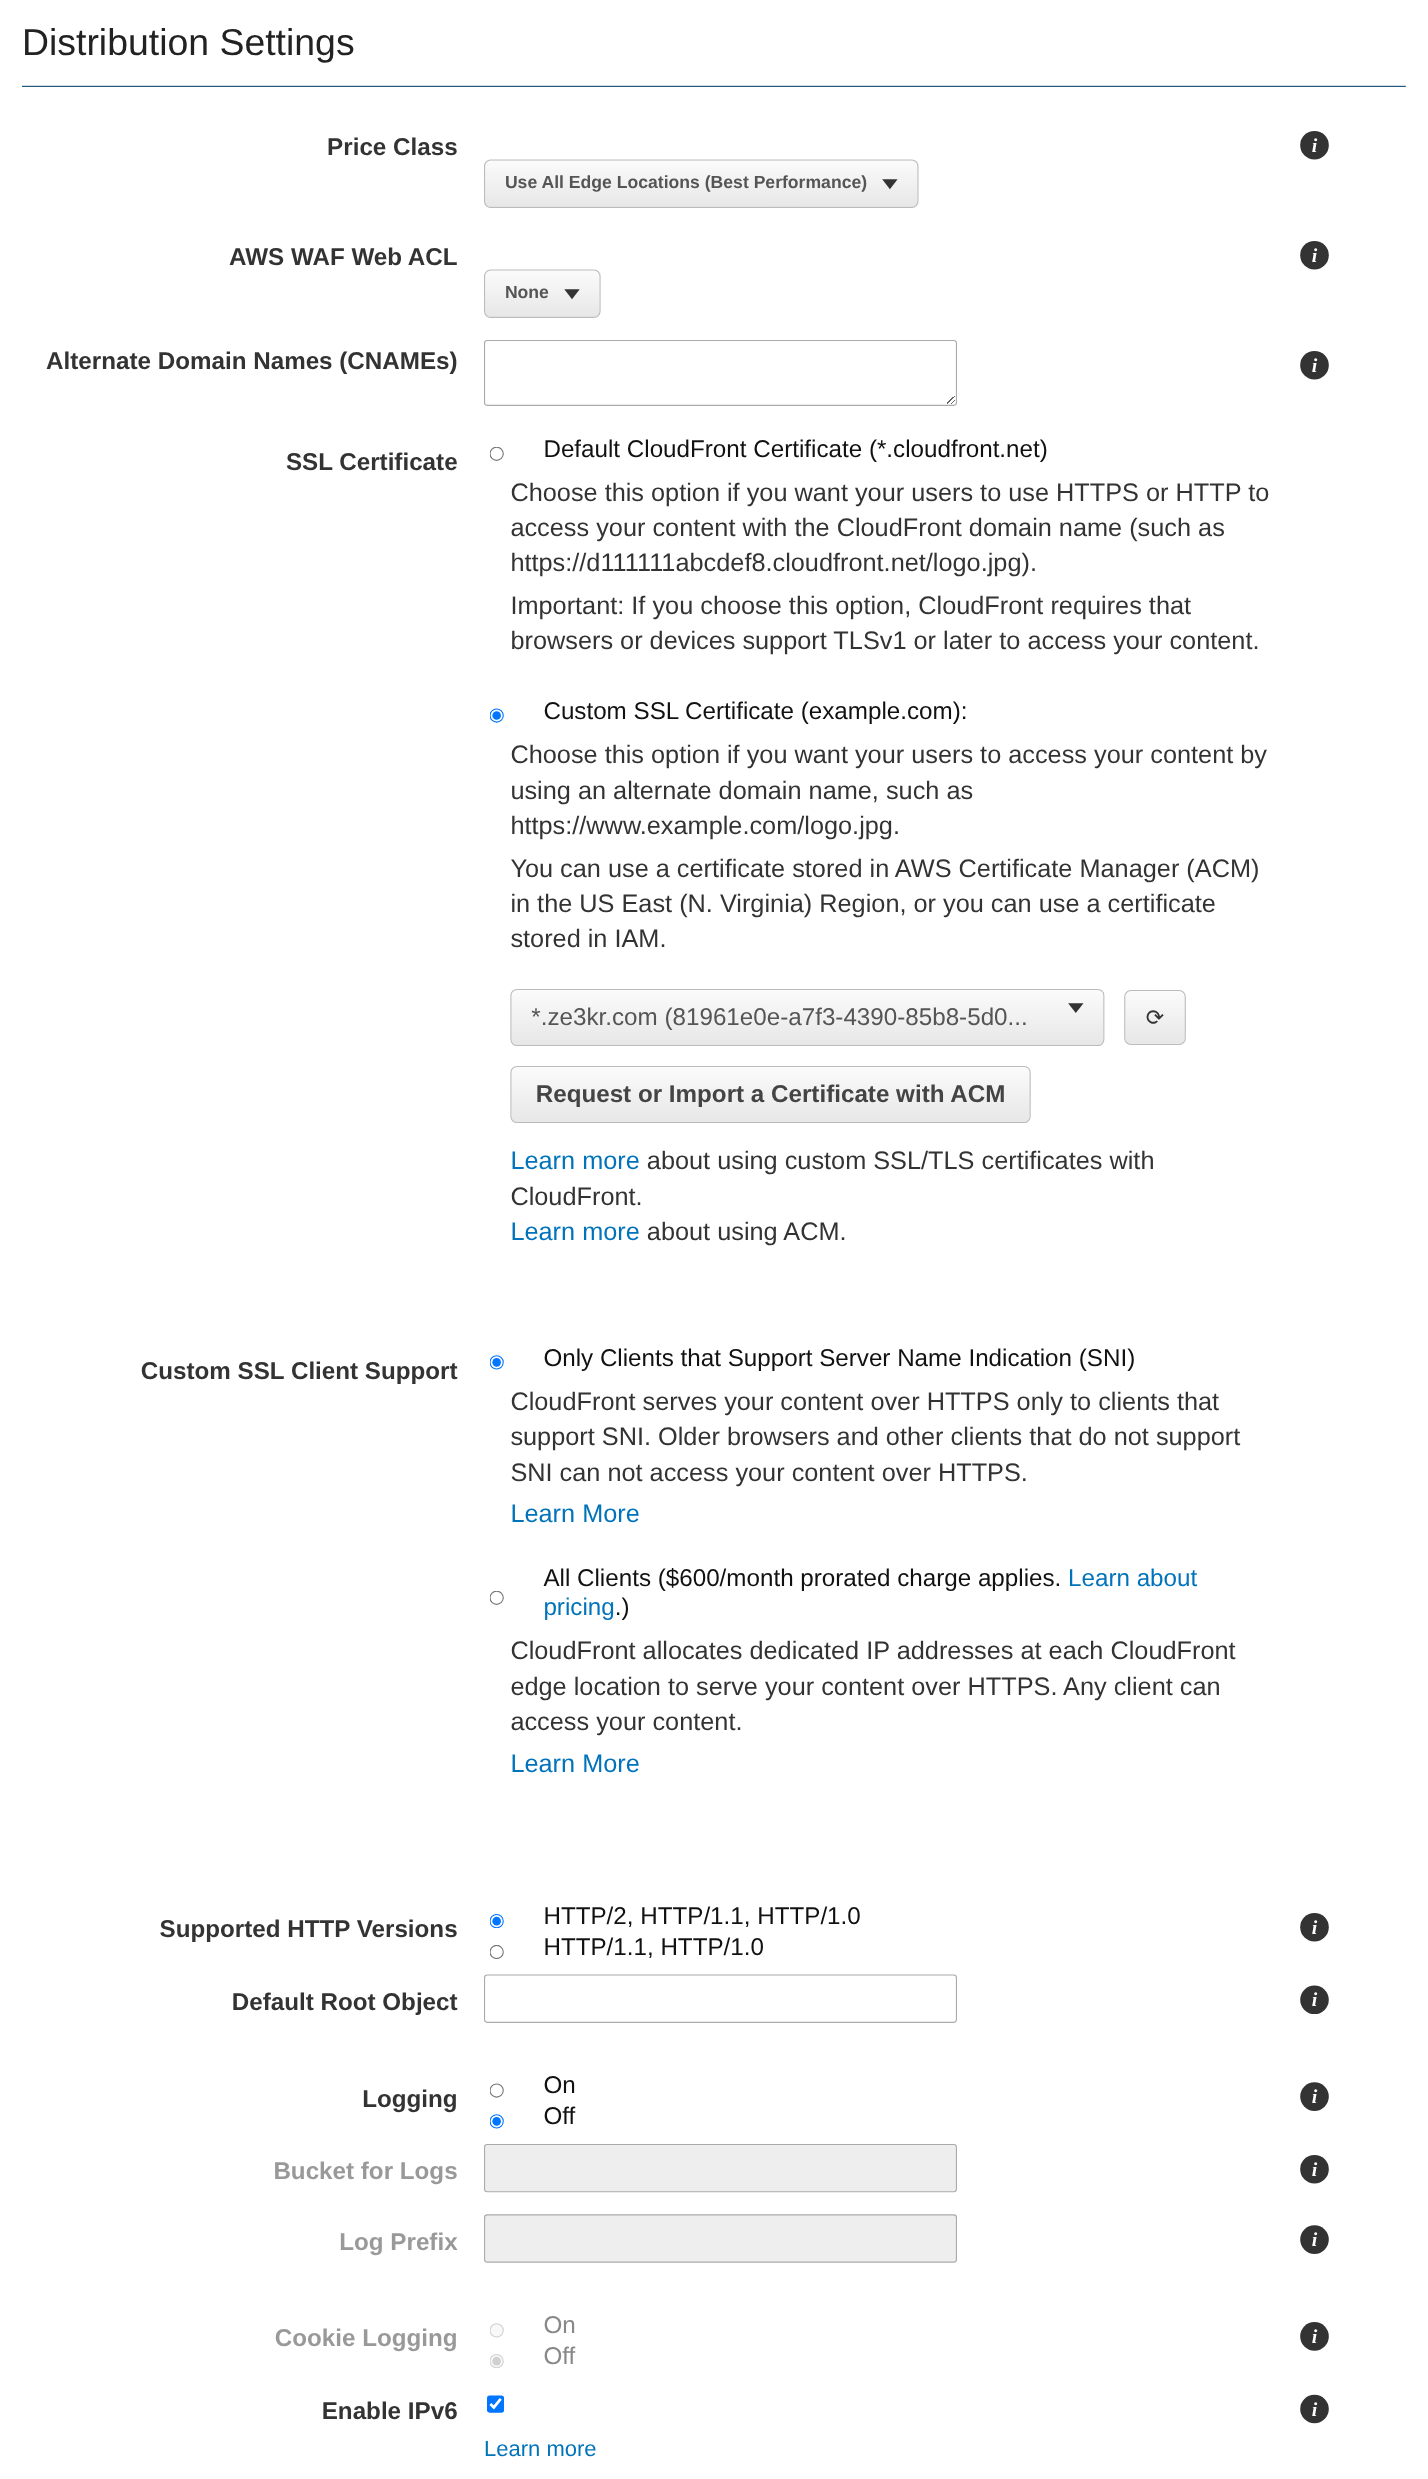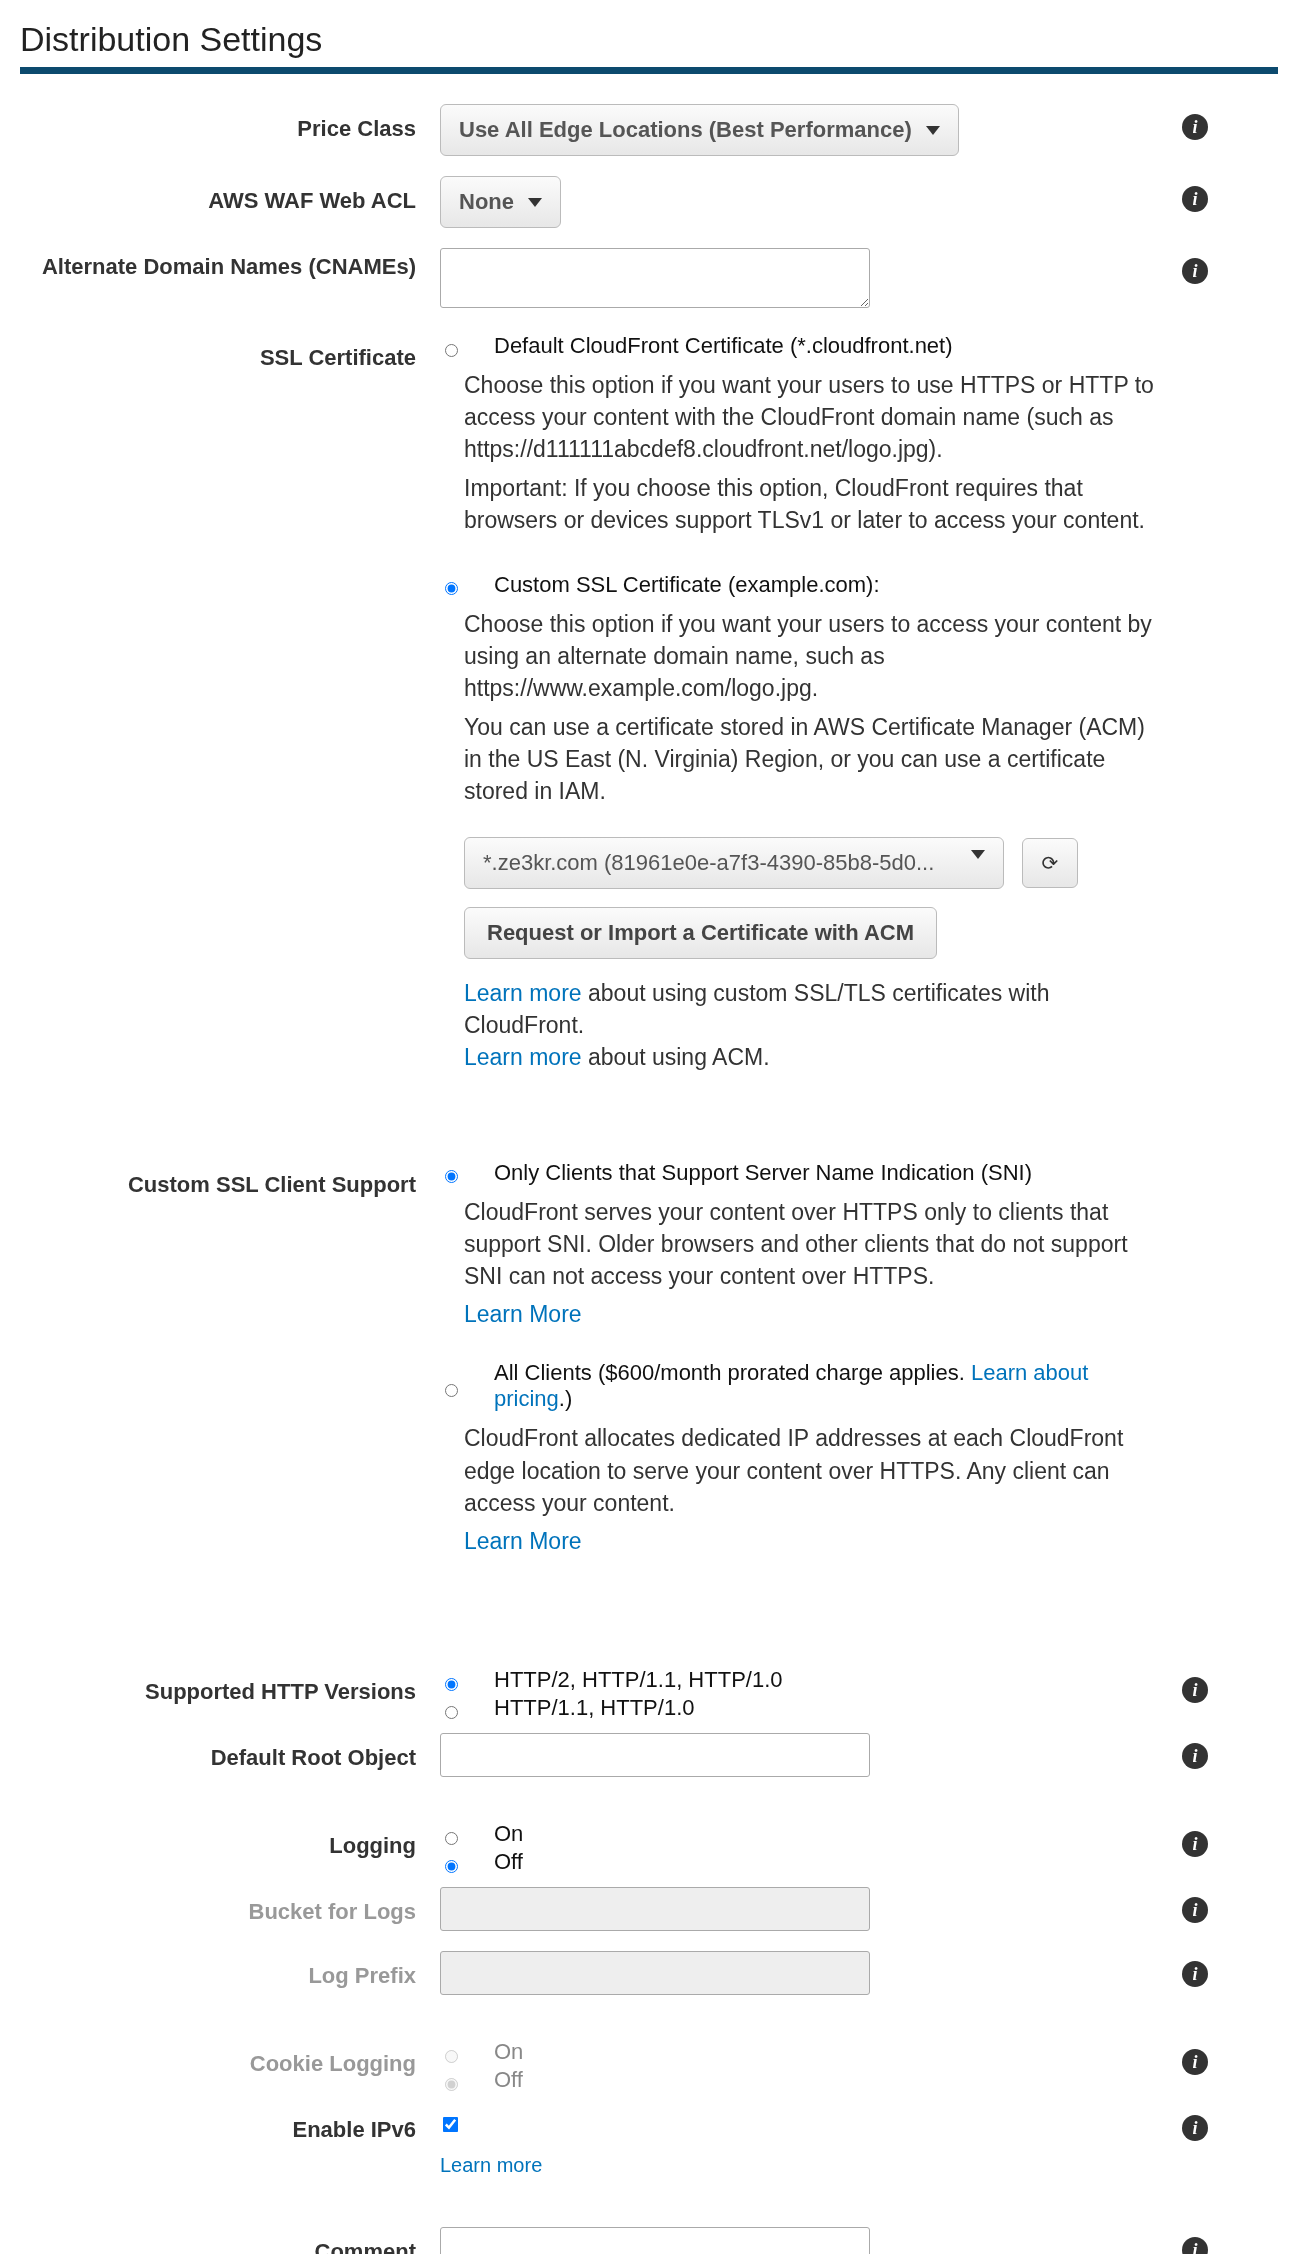--- a/index.html
+++ b/index.html
@@ -9,22 +9,22 @@
     color: #333;
     margin: 0;
     padding: 20px 20px 60px 20px;
     width: 1298px;
     background: #fff;
   }
   h1.page-title {
     font-size: 34px;
     font-weight: 400;
     margin: 0 0 6px 0;
-    padding-bottom: 8px;
-    border-bottom: 7px solid #0c4a6e;
+    padding-bottom: 19px;
+    border-bottom: 1px solid #0c4a6e;
     color: #222;
   }
   .form-row {
     display: flex;
     margin-bottom: 20px;
     align-items: flex-start;
   }
   .form-row.tight { margin-bottom: 10px; margin-top: 44px; }
   .label-col {
     width: 420px;
@@ -58,27 +58,28 @@
     text-align: center;
     font-family: Georgia, serif;
     font-style: italic;
     line-height: 26px;
     font-size: 18px;
   }
   .select-btn {
     display: inline-flex;
     align-items: center;
     padding: 12px 18px;
-    font-size: 22px;
+    font-size: 16px;
     font-weight: 700;
     color: #555;
     background: linear-gradient(#fbfbfb,#e7e7e7);
     border: 1px solid #bbb;
     border-radius: 6px;
     cursor: pointer;
+    margin-top: 36px;
   }
   .select-btn .caret {
     margin-left: 14px;
   }
   .action-btn {
     display: inline-flex;
     align-items: center;
     padding: 12px 22px;
     font-size: 22px;
     font-weight: 700;

